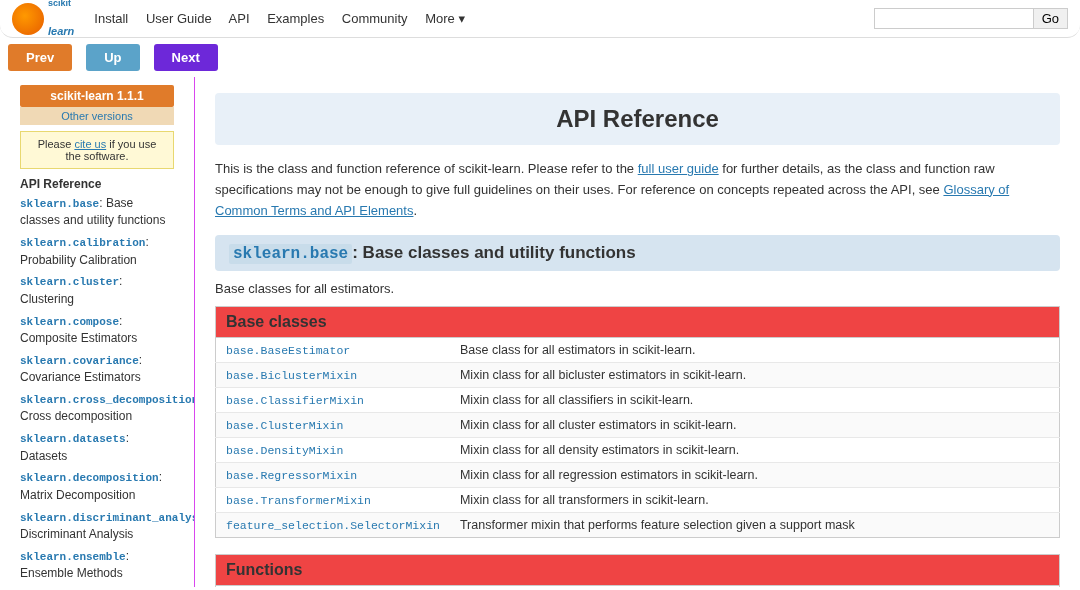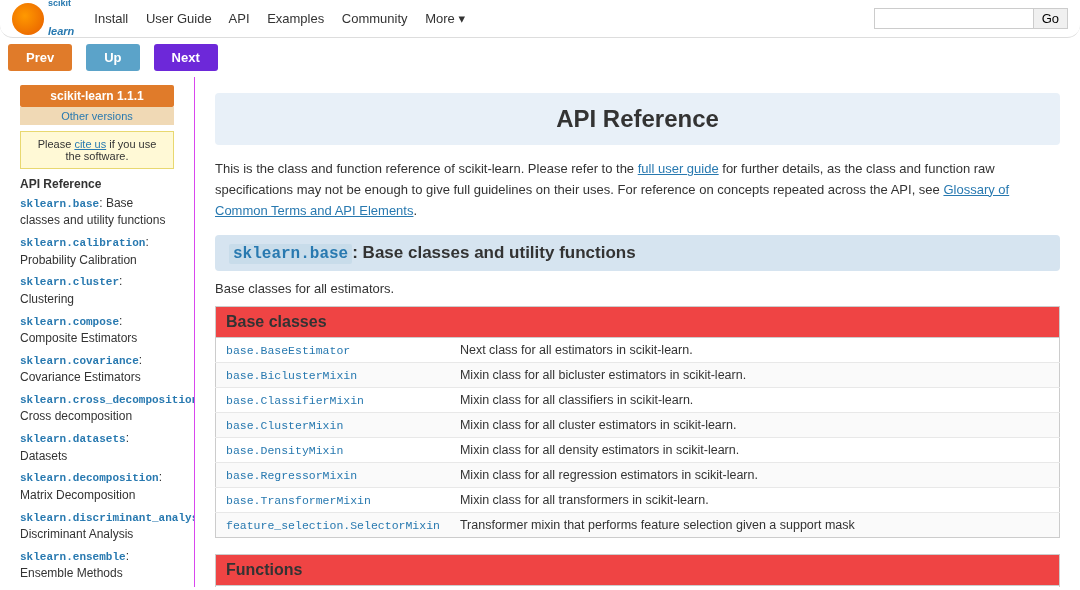--- a/index.html
+++ b/index.html
@@ -316,21 +316,21 @@
     </div>
 
     <div class="base-classes-desc">Base classes for all estimators.</div>
 
     <div class="table-section">
       <div class="table-title">Base classes</div>
       <table class="data-table">
         <tbody id="base-classes-tbody">
             <tr>
               <td><a class="mono-link">base.BaseEstimator</a></td>
-              <td class="plain-text">Next class for all estimators in scikit-learn.</td>
+              <td class="plain-text">Base class for all estimators in scikit-learn.</td>
             </tr>
             <tr>
               <td><a class="mono-link">base.BiclusterMixin</a></td>
               <td class="plain-text">Mixin class for all bicluster estimators in scikit-learn.</td>
             </tr>
             <tr>
               <td><a class="mono-link">base.ClassifierMixin</a></td>
               <td class="plain-text">Mixin class for all classifiers in scikit-learn.</td>
             </tr>
             <tr>

